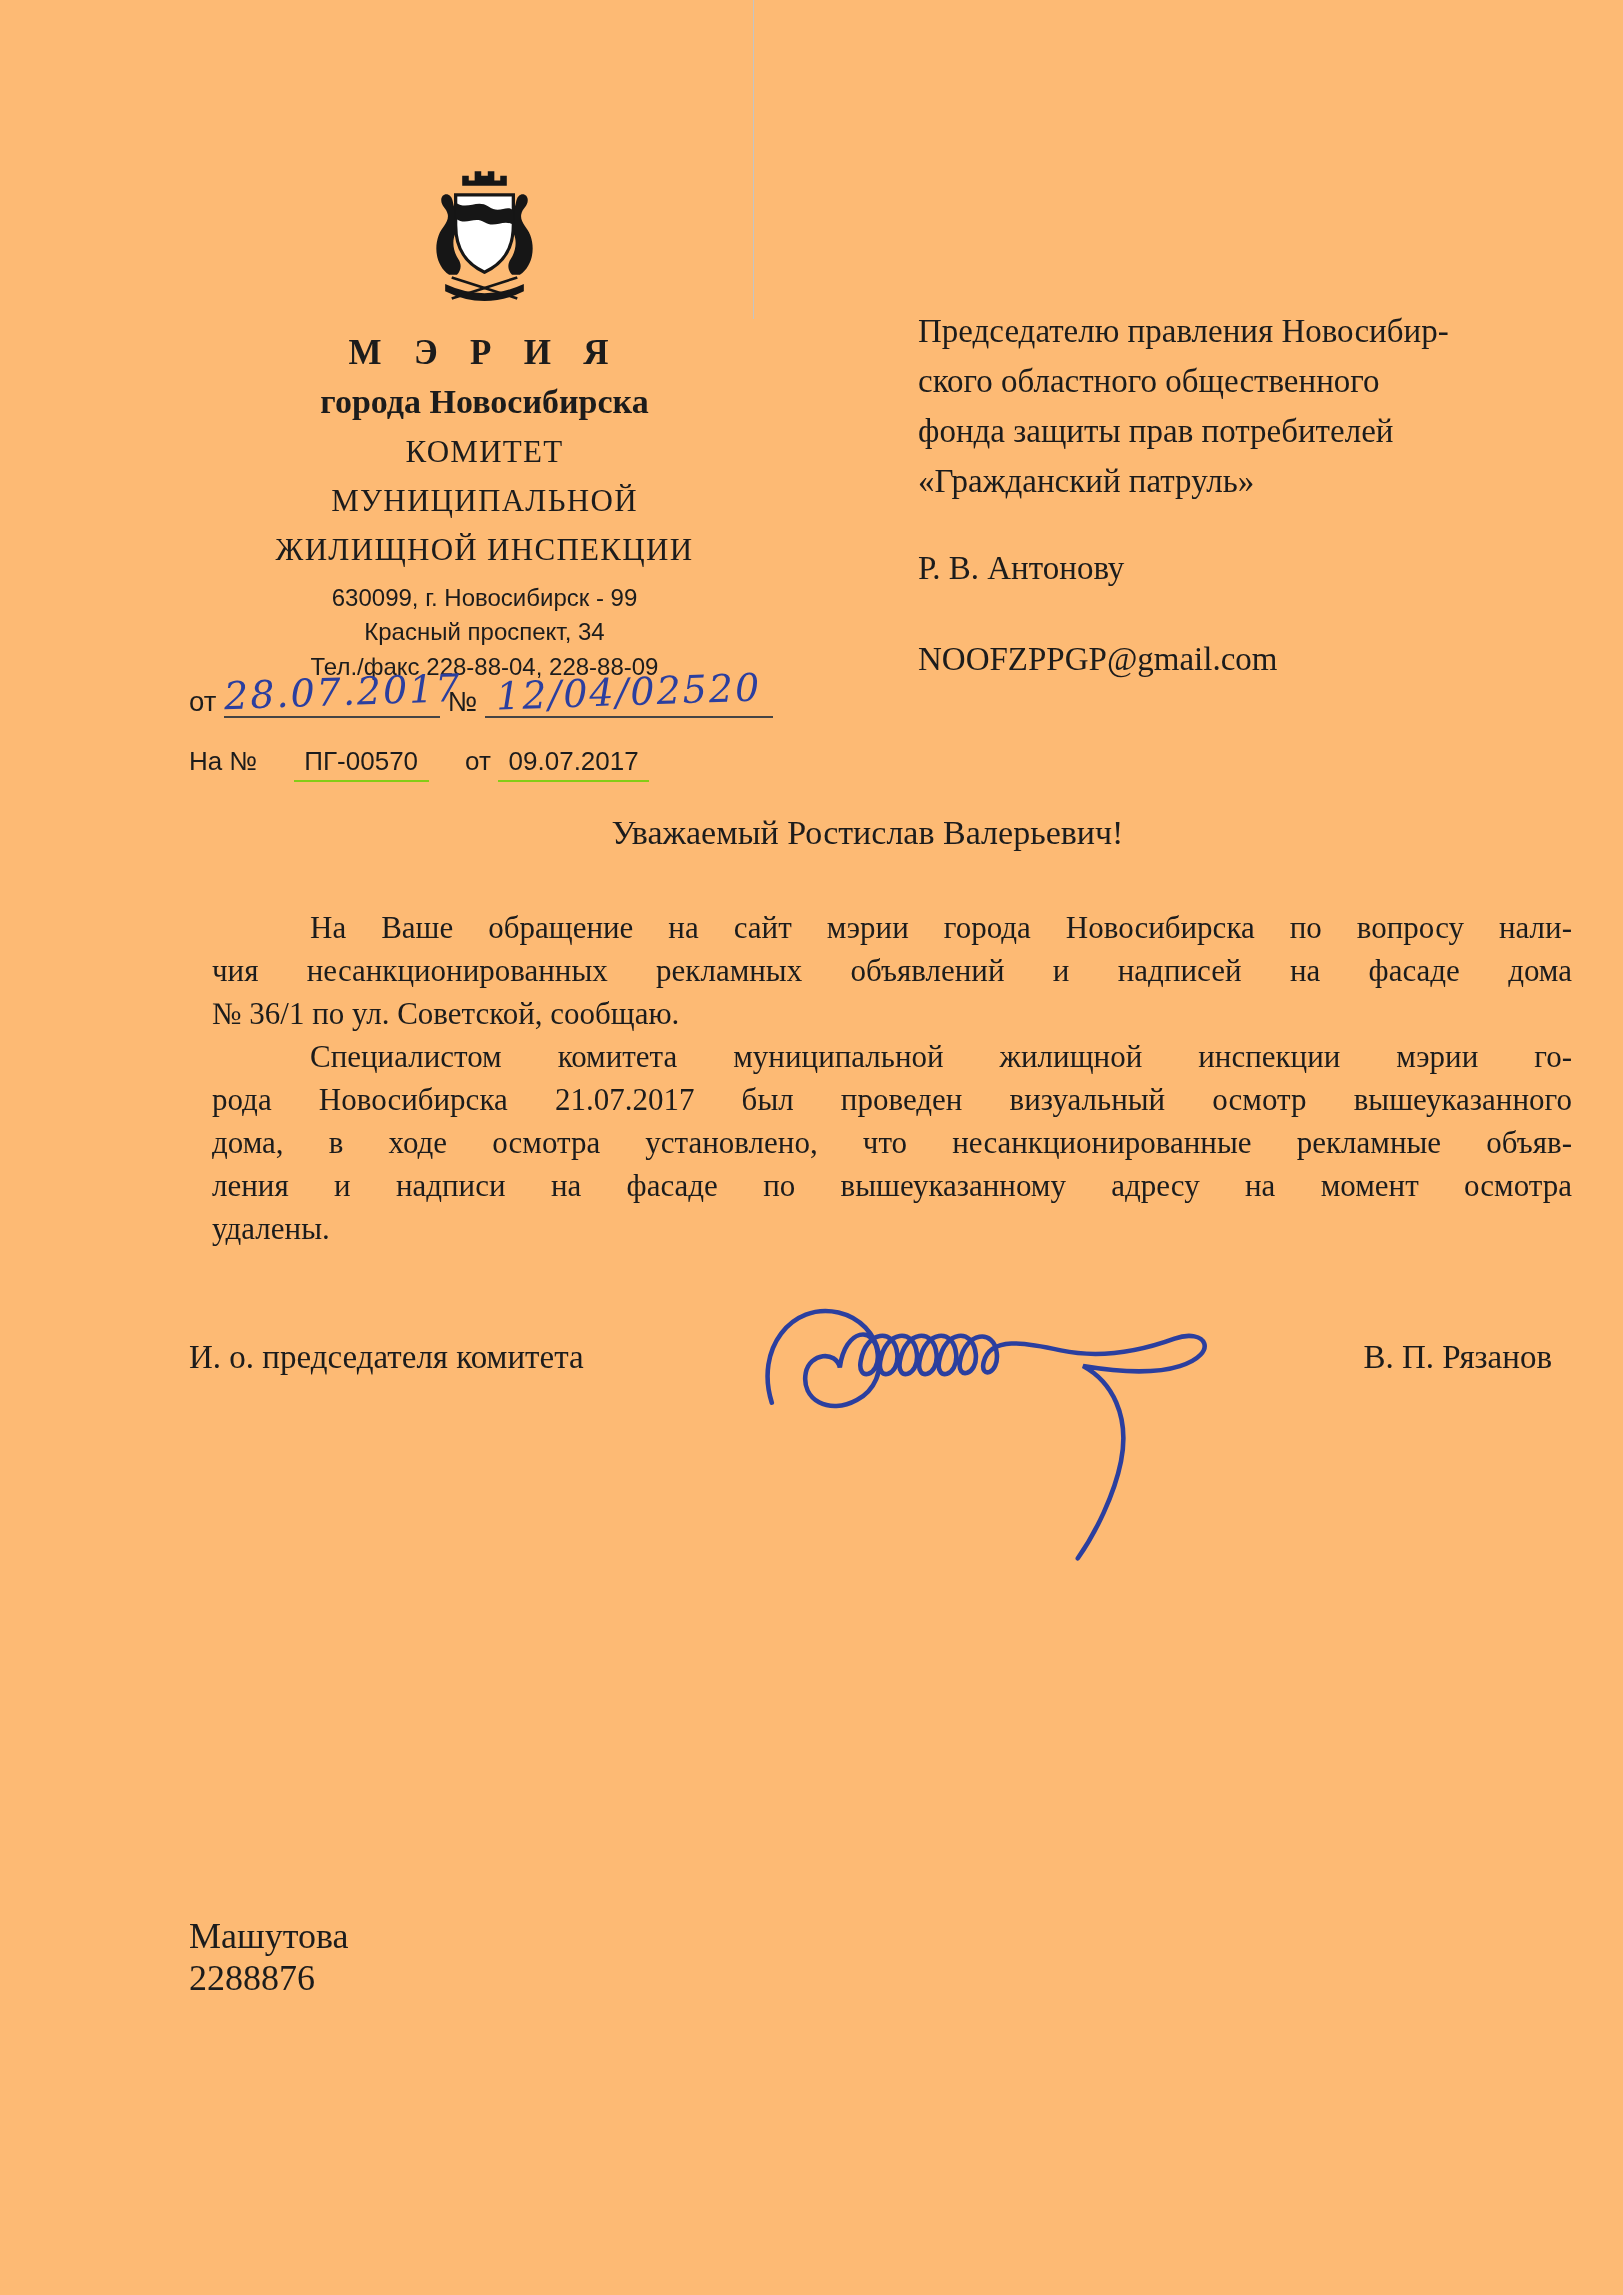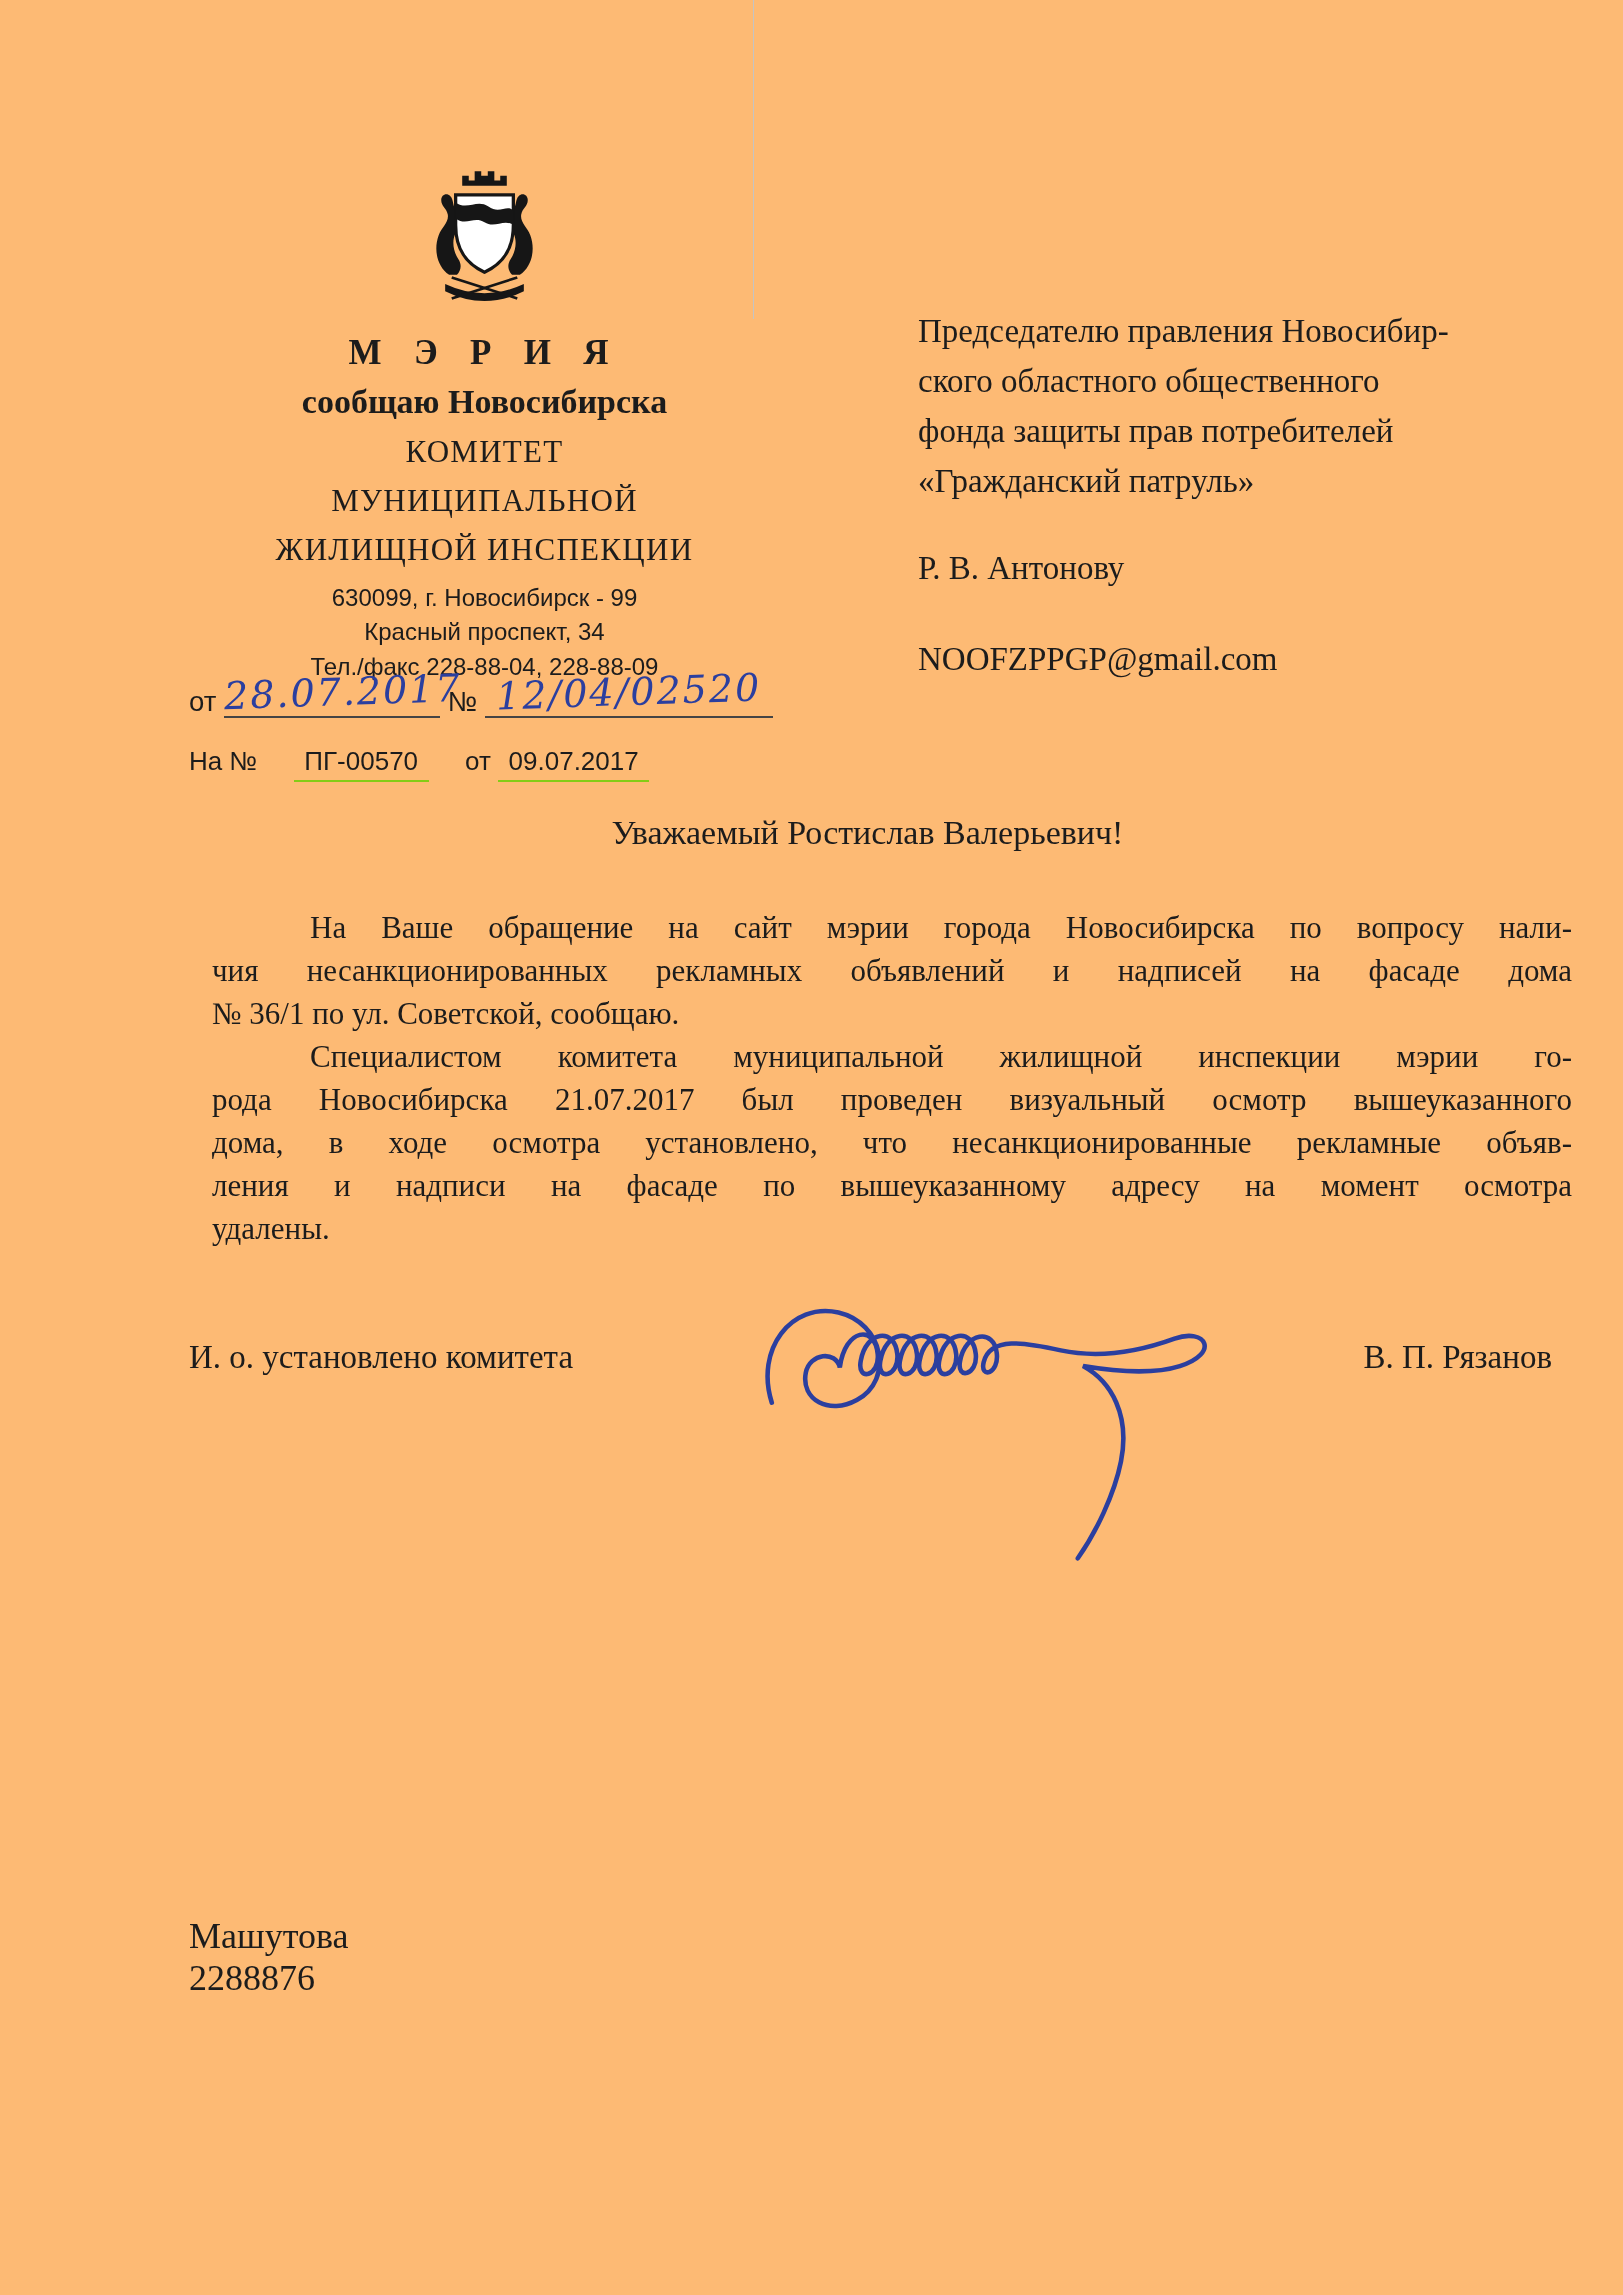--- a/index.html
+++ b/index.html
@@ -136,21 +136,21 @@
       <path d="M62 50 h88 v46 c0 40 -18 60 -44 72 c-26 -12 -44 -32 -44 -72 z" fill="#ffffff" stroke="#161616" stroke-width="5"></path>
 
       <path d="M62 62 C 80 74, 95 56, 112 68 C 129 80, 140 64, 150 74 L150 96 C 135 86, 122 102, 106 92 C 90 82, 78 98, 62 86 Z" fill="#161616"></path>
 
       <g stroke="#161616" stroke-width="4">
         <path d="M56 208 L156 176"></path>
         <path d="M56 176 L156 208"></path>
       </g>
     </svg>
     <div class="org1">М Э Р И Я</div>
-    <div class="org2">сообщаю Новосибирска</div>
+    <div class="org2">города Новосибирска</div>
     <div class="dept">КОМИТЕТ</div>
     <div class="dept">МУНИЦИПАЛЬНОЙ</div>
     <div class="dept">ЖИЛИЩНОЙ ИНСПЕКЦИИ</div>
     <div class="addr addr-first">630099, г. Новосибирск - 99</div>
     <div class="addr">Красный проспект, 34</div>
     <div class="addr">Тел./факс 228-88-04, 228-88-09</div>
   </div>
 
   <div class="outref">
     <span>от</span>
@@ -183,21 +183,21 @@
     <div class="jl ind">На Ваше обращение на сайт мэрии города Новосибирска по вопросу нали-</div>
     <div class="jl">чия несанкционированных рекламных объявлений и  надписей на фасаде дома</div>
     <div class="jend">№ 36/1  по ул. Советской, сообщаю.</div>
     <div class="jl ind">Специалистом комитета муниципальной  жилищной инспекции мэрии го-</div>
     <div class="jl">рода Новосибирска 21.07.2017 был проведен визуальный осмотр вышеуказанного</div>
     <div class="jl">дома, в ходе осмотра установлено, что несанкционированные рекламные объяв-</div>
     <div class="jl">ления и надписи на фасаде по  вышеуказанному адресу на момент осмотра</div>
     <div class="jend">удалены.</div>
   </div>
 
-  <div class="sig-pos">И. о. установлено комитета</div>
+  <div class="sig-pos">И. о. председателя комитета</div>
 
   <svg class="sig-svg" width="537" height="340" viewBox="0 0 820 520" aria-hidden="true">
     <path d="M48 232 C 22 150 78 78 150 94 C 218 110 236 196 178 228 C 136 251 92 228 100 186 C 106 156 146 152 152 178
              C 160 118 206 112 210 158 C 213 192 178 200 184 168
              C 192 122 236 116 240 158 C 243 192 208 200 214 168
              C 222 122 266 116 270 158 C 273 192 238 200 244 168
              C 252 122 296 116 300 158 C 303 192 268 200 274 168
              C 282 122 326 116 330 158 C 333 192 298 200 304 168
              C 312 122 356 116 360 158 C 363 190 330 198 336 168
              C 344 124 388 118 392 156 C 396 188 366 196 372 170

